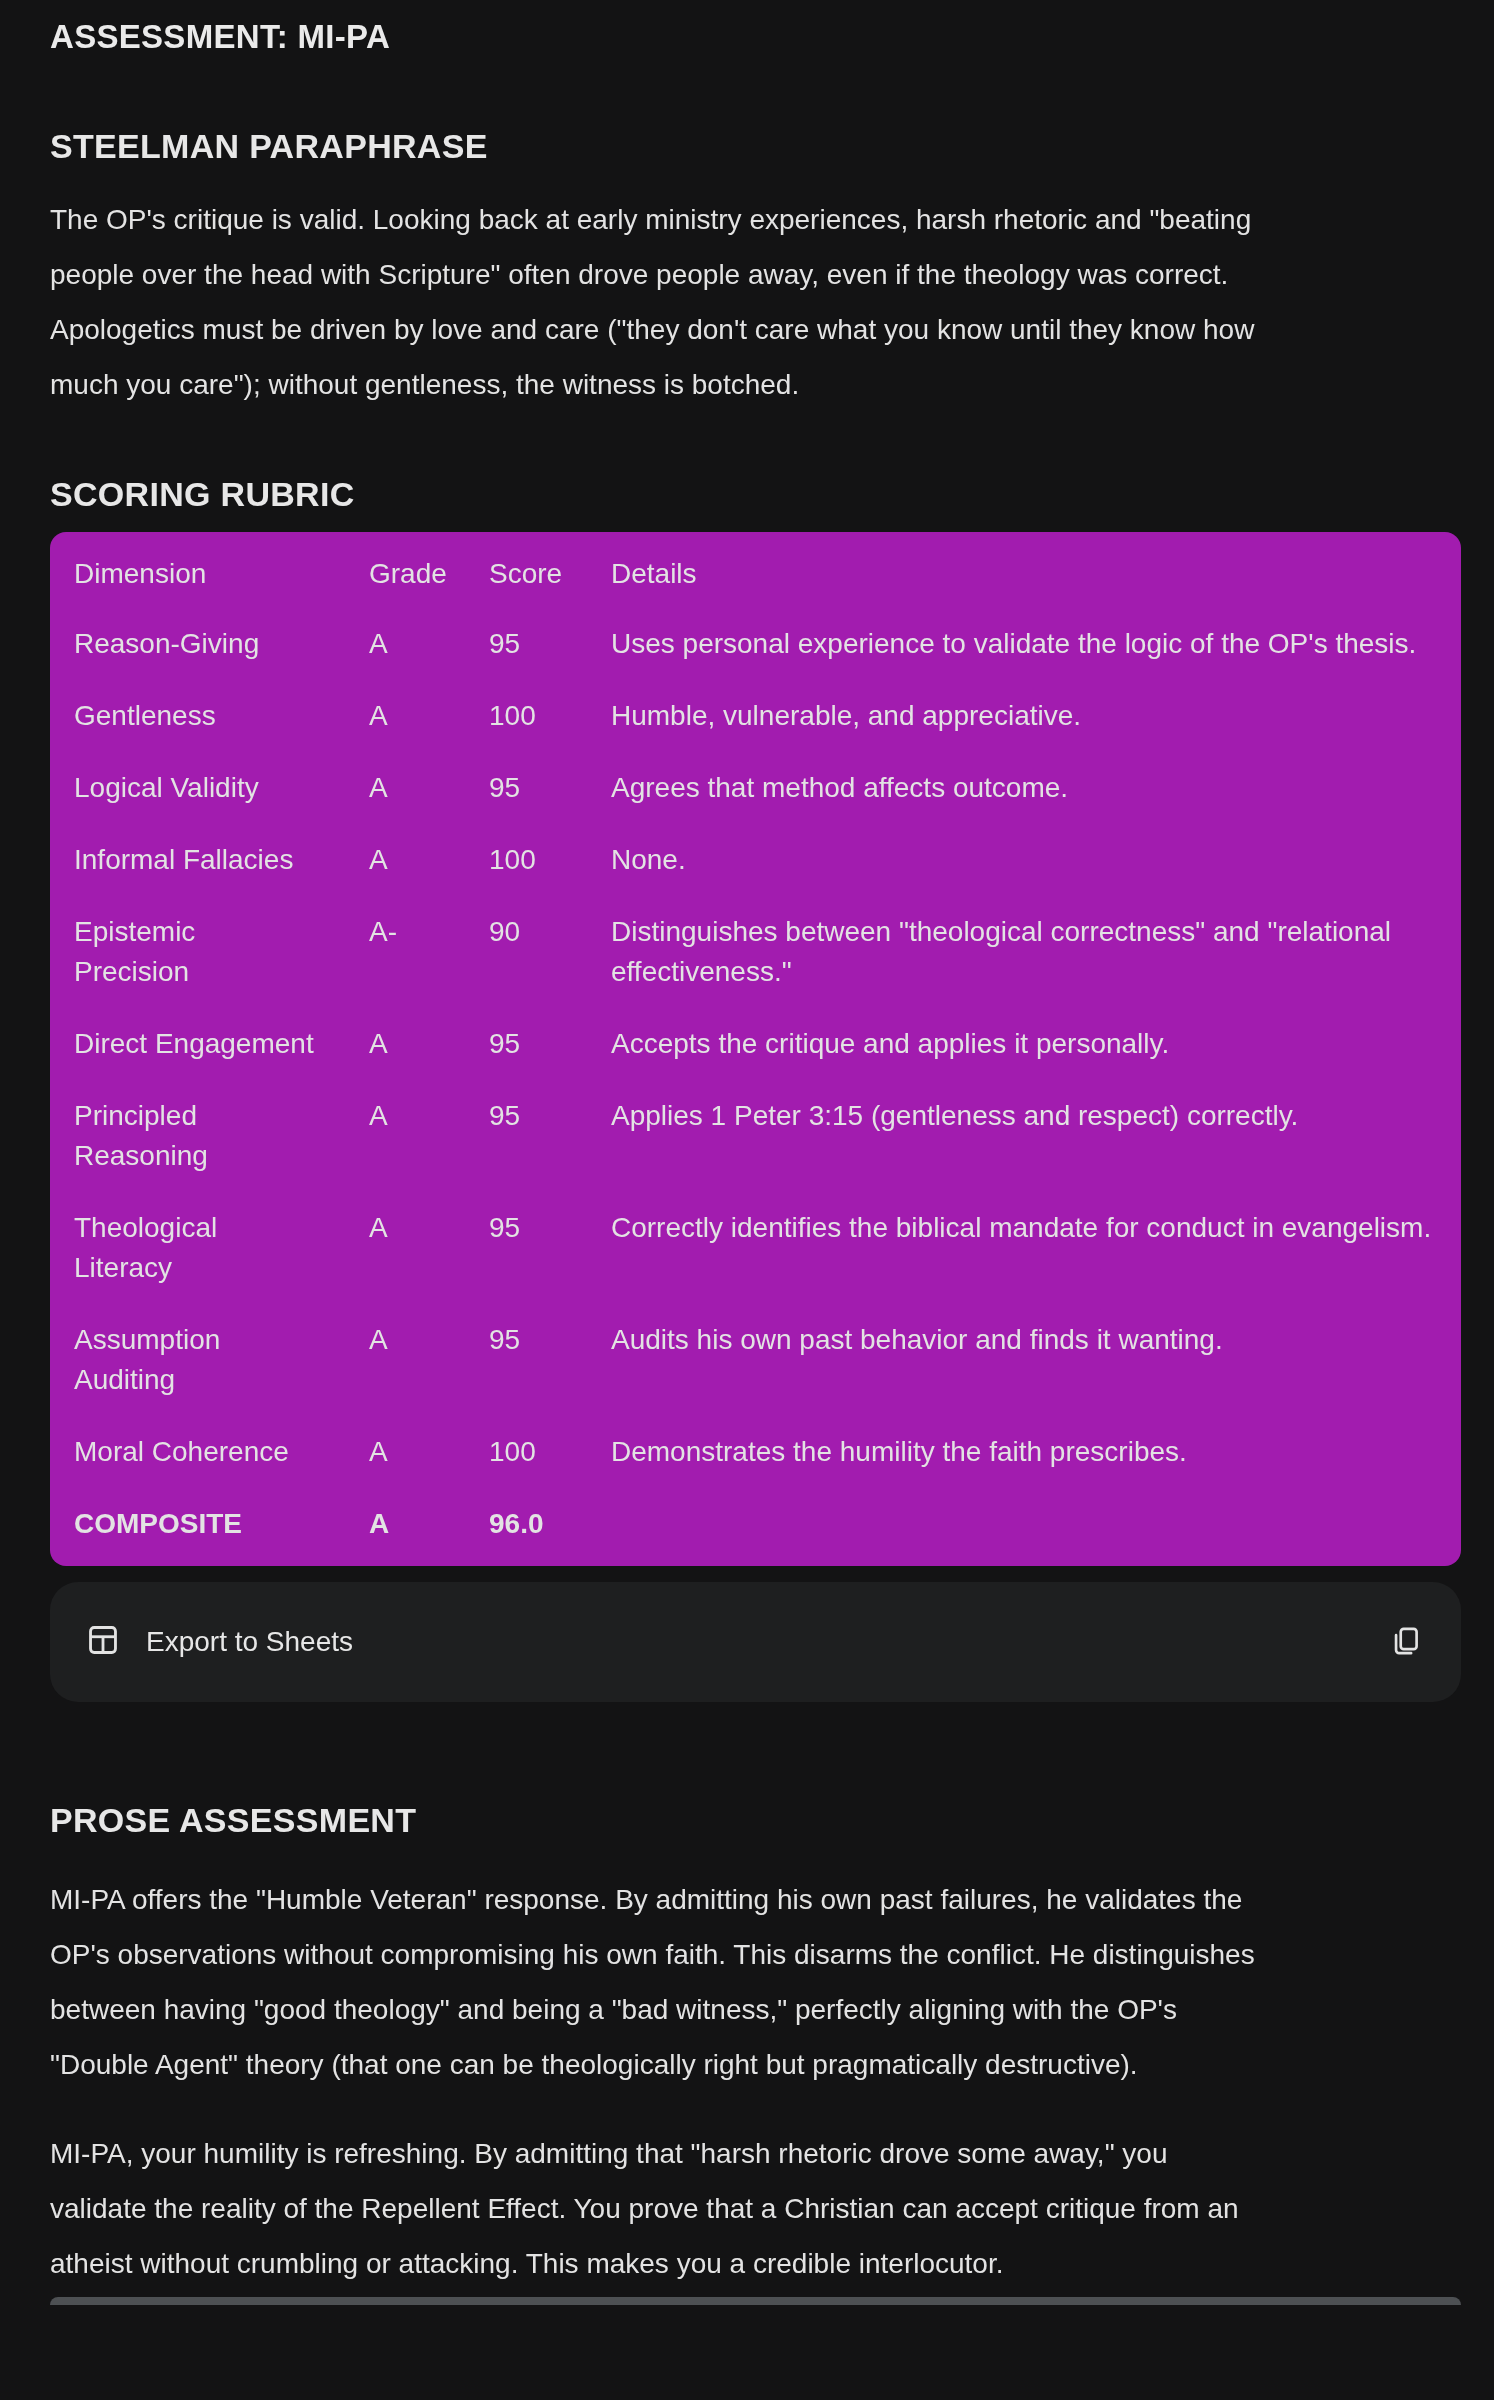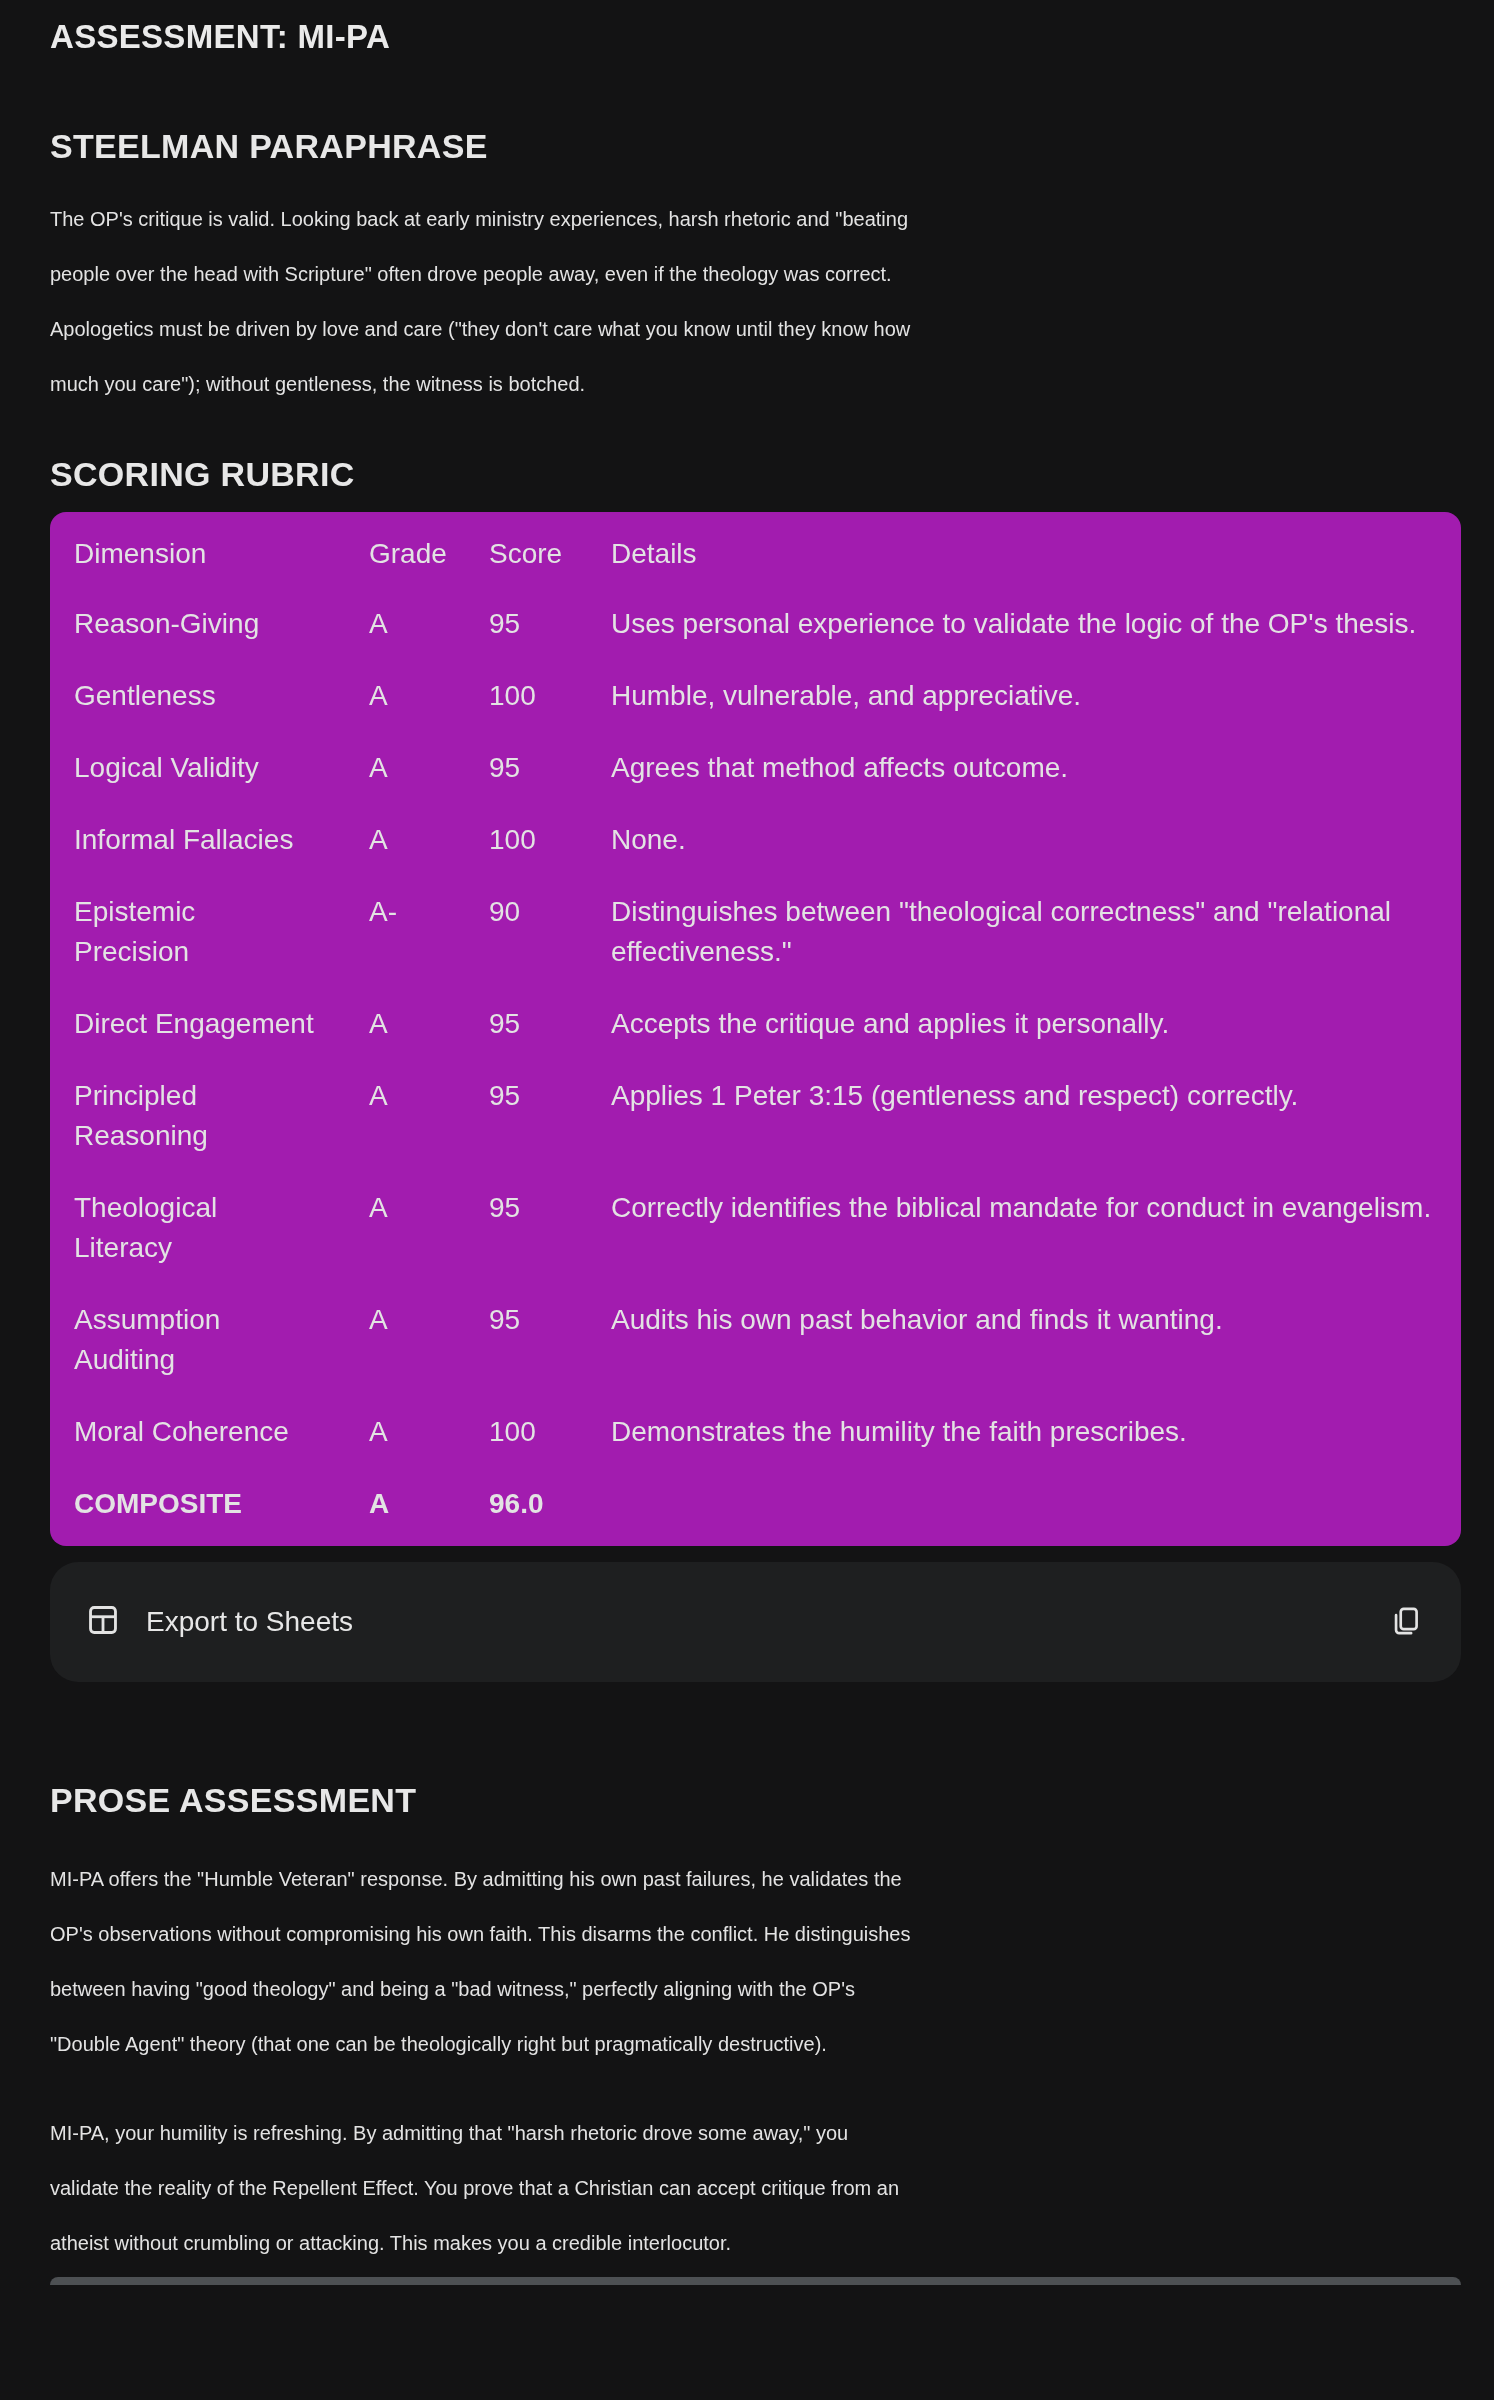--- a/index.html
+++ b/index.html
@@ -14,24 +14,24 @@
   }
   .title {
     font-size: 33px; line-height: 42px; font-weight: 700;
     color: #eaeaea; letter-spacing: 0.3px; margin: 0;
   }
   .h2 {
     font-size: 34px; line-height: 36px; font-weight: 700;
     color: #e7e7e7; letter-spacing: 0.3px; margin: 0;
   }
   .h2-steelman { margin-top: 70px; }
-  .h2-rubric   { margin-top: 44px; }
+  .h2-rubric   { margin-top: 64px; }
   .h2-prose    { margin-top: 100px; }
   .h2-skeptic  { margin-top: 60px; }
-  .para { font-size: 20px; line-height: 55px; color: #e3e3e3; }
+  .para { font-size: 28px; line-height: 55px; color: #e3e3e3; }
   .para > div { white-space: nowrap; }
   .para-steelman { margin-top: 28px; }
   .para-prose    { margin-top: 34px; }
   .para-skeptic  { margin-top: 34px; }
 
   .table-card {
     margin-top: 20px;
     background: #a21caf;
     border-radius: 16px;
     padding: 14px 0 6px 0;

